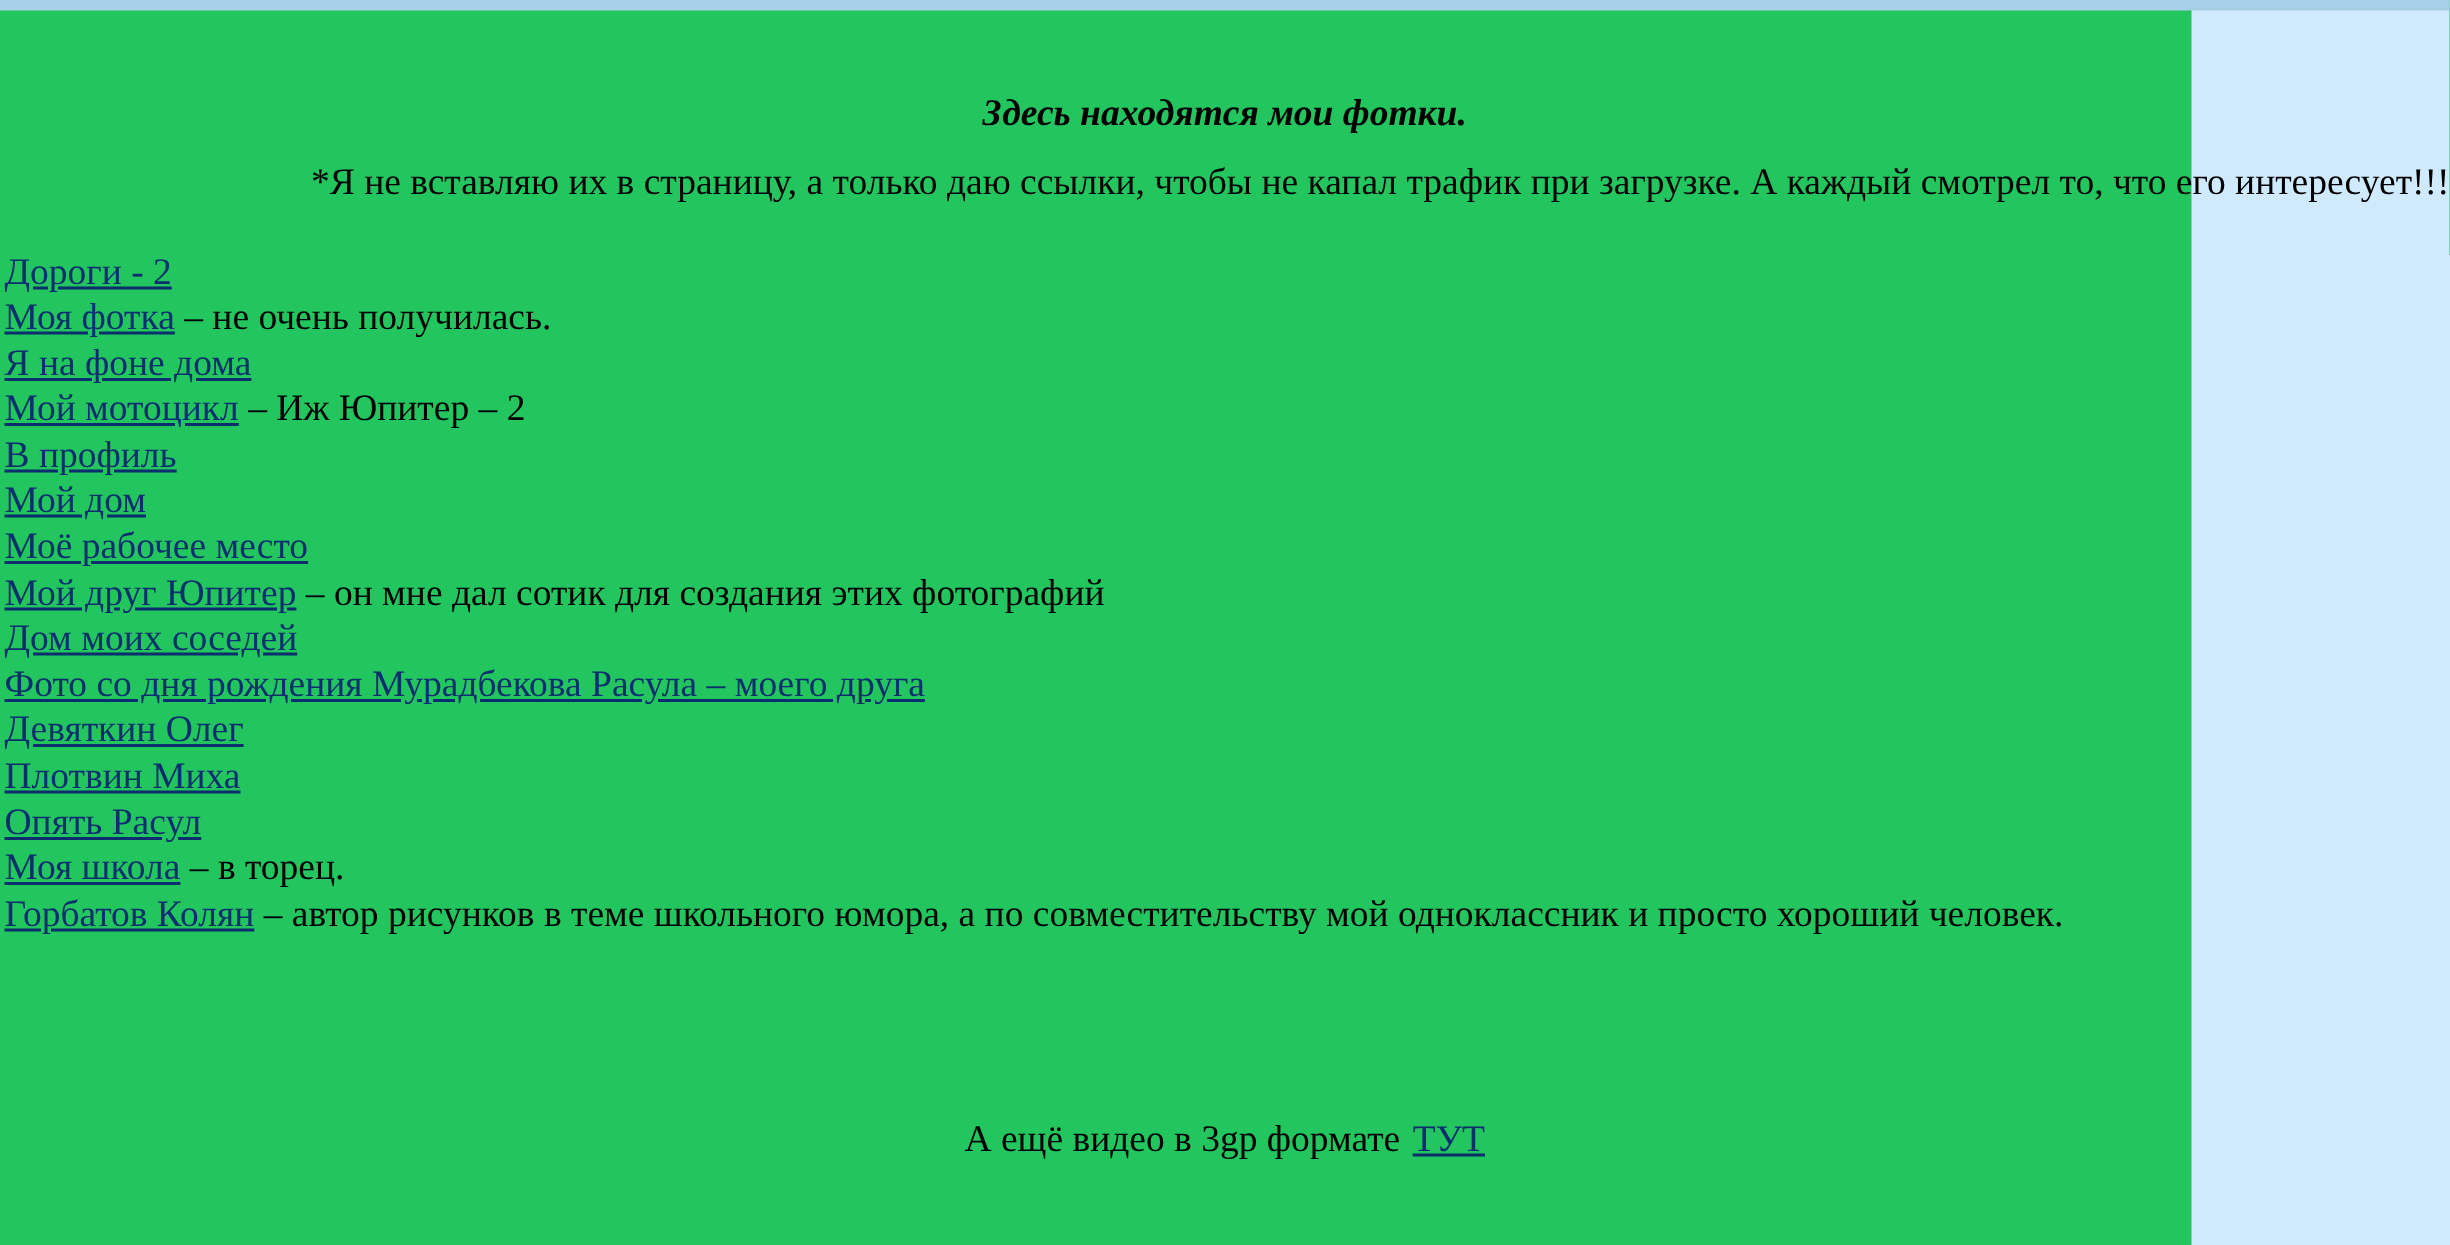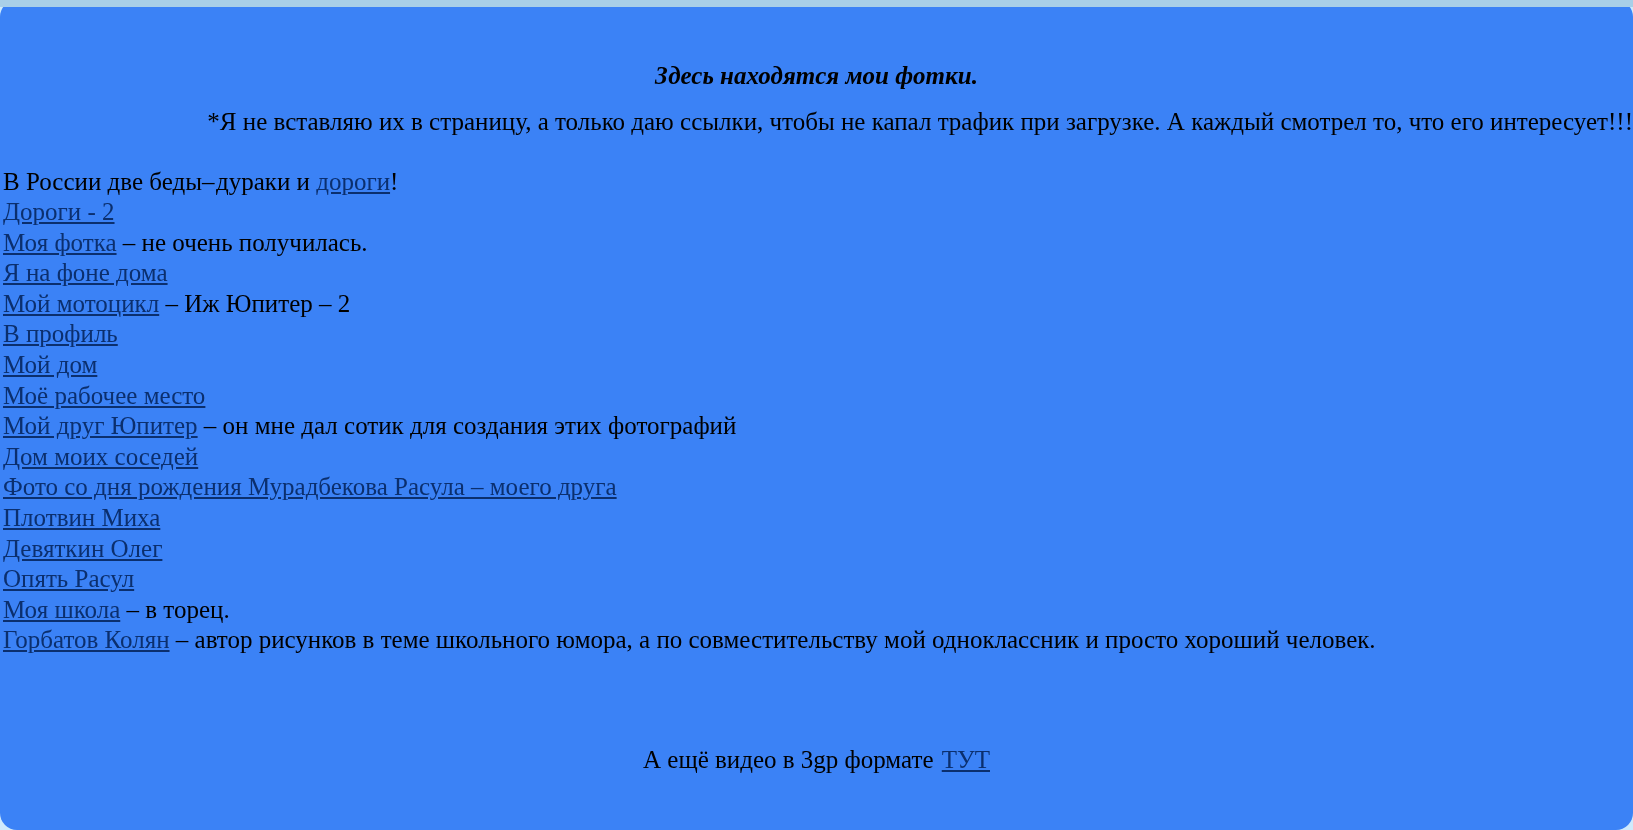--- a/index.html
+++ b/index.html
@@ -11,25 +11,24 @@
     height: 830px;
     background: #cfeafc;
     font-family: "Liberation Serif", "DejaVu Serif", serif;
     font-size: 25px;
     line-height: 1.19;
     color: #000000;
     overflow: hidden;
   }
   .page {
     position: relative;
-    width: 1633px;
+    width: 1461px;
     height: 830px;
-    background: #3b82f6;
+    background: #22c55e;
     box-sizing: border-box;
-    border-radius: 17px;
   }
   .topbar {
     position: absolute;
     top: 0;
     left: 0;
     width: 1633px;
     height: 7px;
     background: #a8cfe8;
   }
   .content {
@@ -95,23 +94,20 @@
   <div class="content">
 
     <div class="title">Здесь находятся мои фотки.</div>
 
     <div class="note">*Я не вставляю их в страницу, а только даю ссылки, чтобы не капал трафик при загрузке. А каждый смотрел то, что его интересует!!!</div>
 
     <div class="blank-line"></div>
 
     <div class="list">
 
-      <div class="row">
-        <span>В России две беды</span><span class="sep">–</span><span>дураки и </span><a class="link" href="#">дороги</a><span>!</span>
-      </div>
 
       <div class="row">
         <a class="link" href="#">Дороги - 2</a><span></span>
       </div>
 
       <div class="row">
         <a class="link" href="#">Моя фотка</a><span> – не очень получилась.</span>
       </div>
 
       <div class="row">
@@ -141,25 +137,25 @@
 
       <div class="row">
         <a class="link" href="#">Дом моих соседей</a><span></span>
       </div>
 
       <div class="row">
         <a class="link" href="#">Фото со дня рождения Мурадбекова Расула – моего друга</a><span></span>
       </div>
 
       <div class="row">
-        <a class="link" href="#">Плотвин Миха</a><span></span>
+        <a class="link" href="#">Девяткин Олег</a><span></span>
       </div>
 
       <div class="row">
-        <a class="link" href="#">Девяткин Олег</a><span></span>
+        <a class="link" href="#">Плотвин Миха</a><span></span>
       </div>
 
       <div class="row">
         <a class="link" href="#">Опять Расул</a><span></span>
       </div>
 
       <div class="row">
         <a class="link" href="#">Моя школа</a><span> – в торец.</span>
       </div>
 

